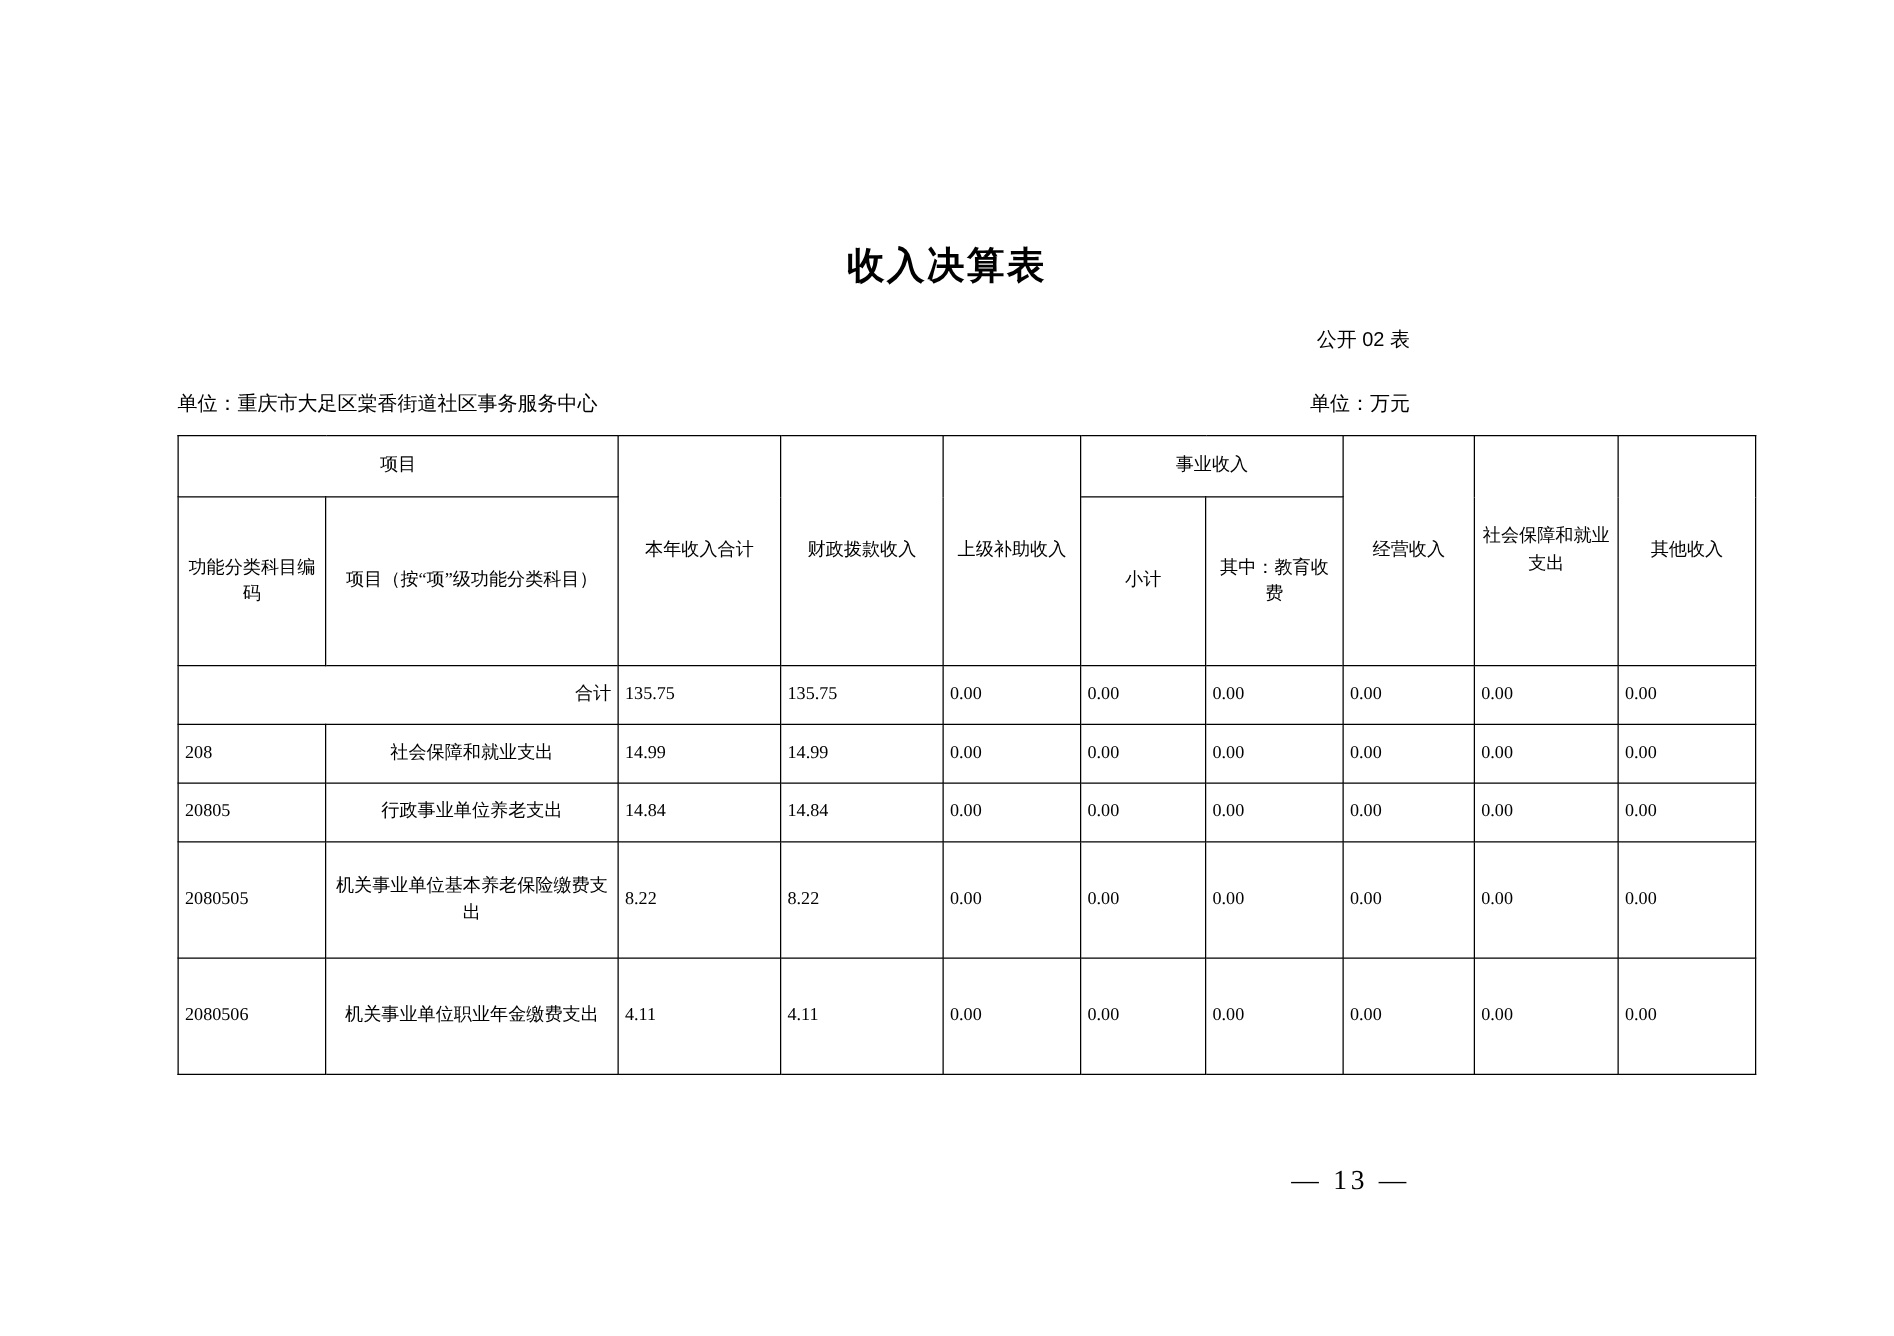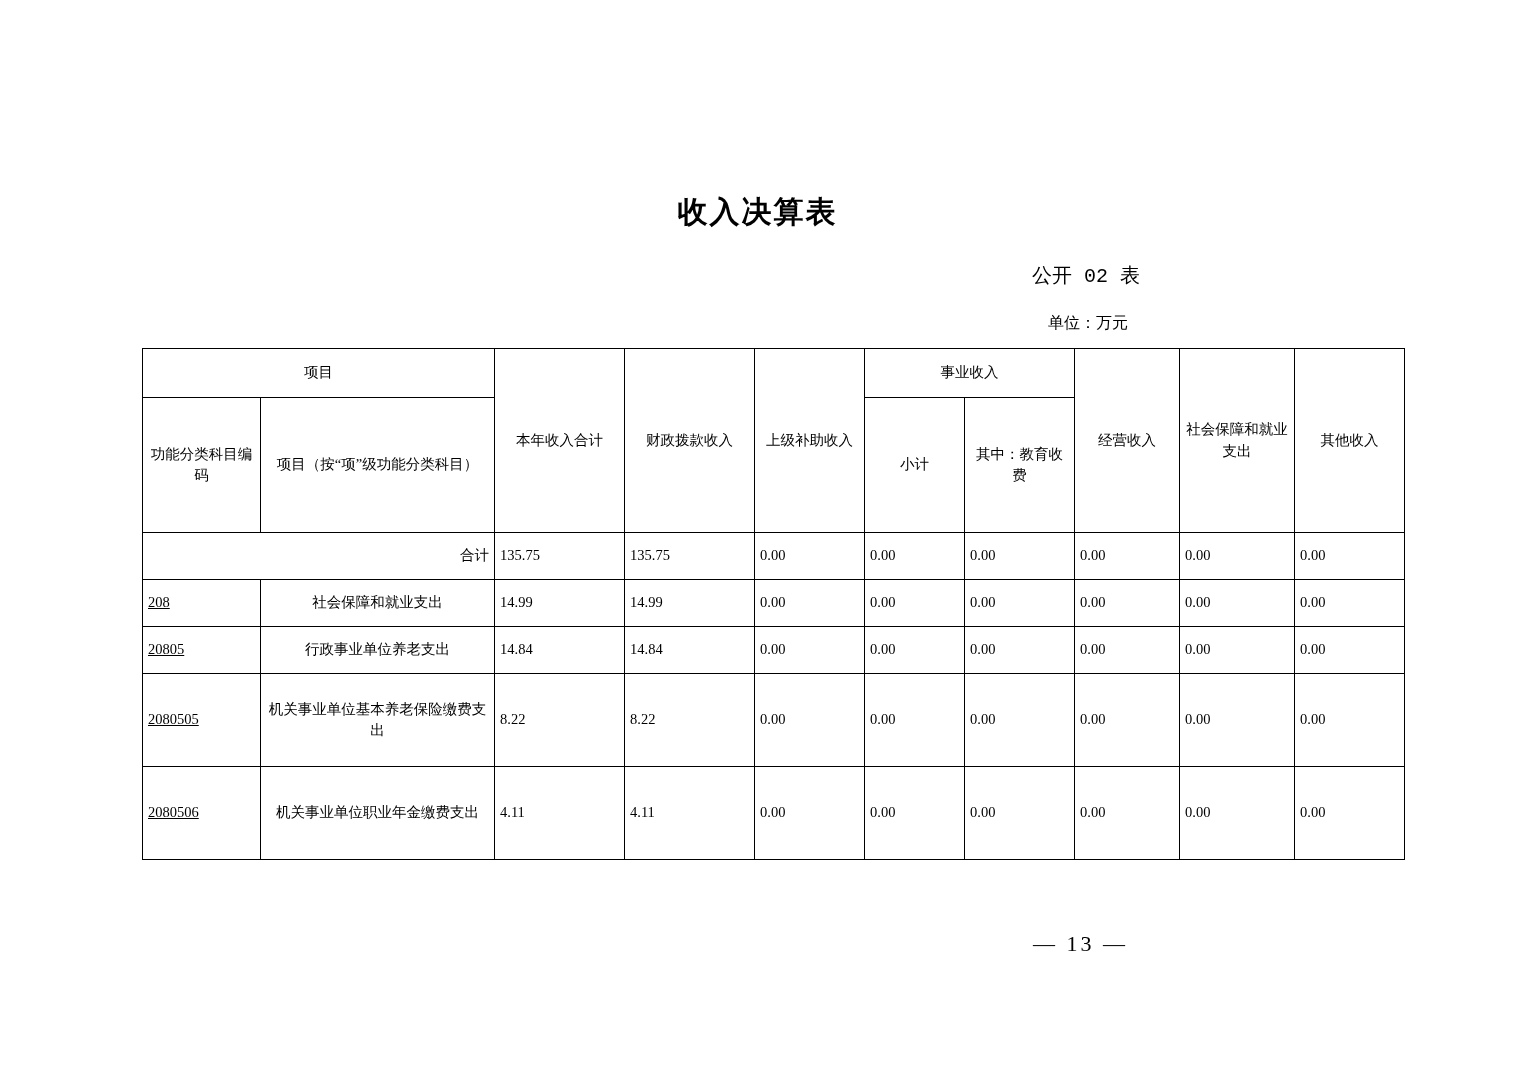--- a/index.html
+++ b/index.html
@@ -28,23 +28,23 @@
     width: 1515px;
     text-align: center;
     font-size: 30px;
     font-weight: bold;
     letter-spacing: 2px;
     font-family: "DejaVu Serif", "Liberation Serif", serif;
   }
   .form-code {
     position: absolute;
     top: 262px;
-    right: 128px;
-    font-size: 20px;
-    font-family: Liberation Mono, monospace;
+    right: 140px;
+    font-size: 16px;
+    font-family: Liberation Sans, sans-serif;
   }
   .unit-left {
     position: absolute;
     top: 313px;
     left: 142px;
     font-size: 16px;
   }
   .unit-right {
     position: absolute;
     top: 313px;
@@ -82,21 +82,20 @@
     text-align: left;
     padding-right: 9px;
     font-family: Liberation Serif, serif;
   }
   td.bold, .bold {
     font-weight: bold;
   }
   td.code {
     text-align: left;
     padding-left: 10px;
-    text-decoration: underline;
   }
   td.name {
     text-align: center;
     padding-left: 10px;
   }
   td.center {
     text-align: right;
   }
   .row-total td {
     height: 42px;
@@ -128,20 +127,21 @@
 </style>
 </head>
 <body>
 
 <div class="page">
 
   <div class="doc-title">收入决算表</div>
 
   <div class="form-code">公开 02 表</div>
 
+  <div class="unit-left">单位：重庆市大足区棠香街道社区事务服务中心</div>
 
   <div class="unit-right">单位：万元</div>
 
   <div class="table-wrap">
     <table class="fin">
       <colgroup>
         <col class="w-code">
         <col class="w-name">
         <col class="w-num">
         <col class="w-num">

